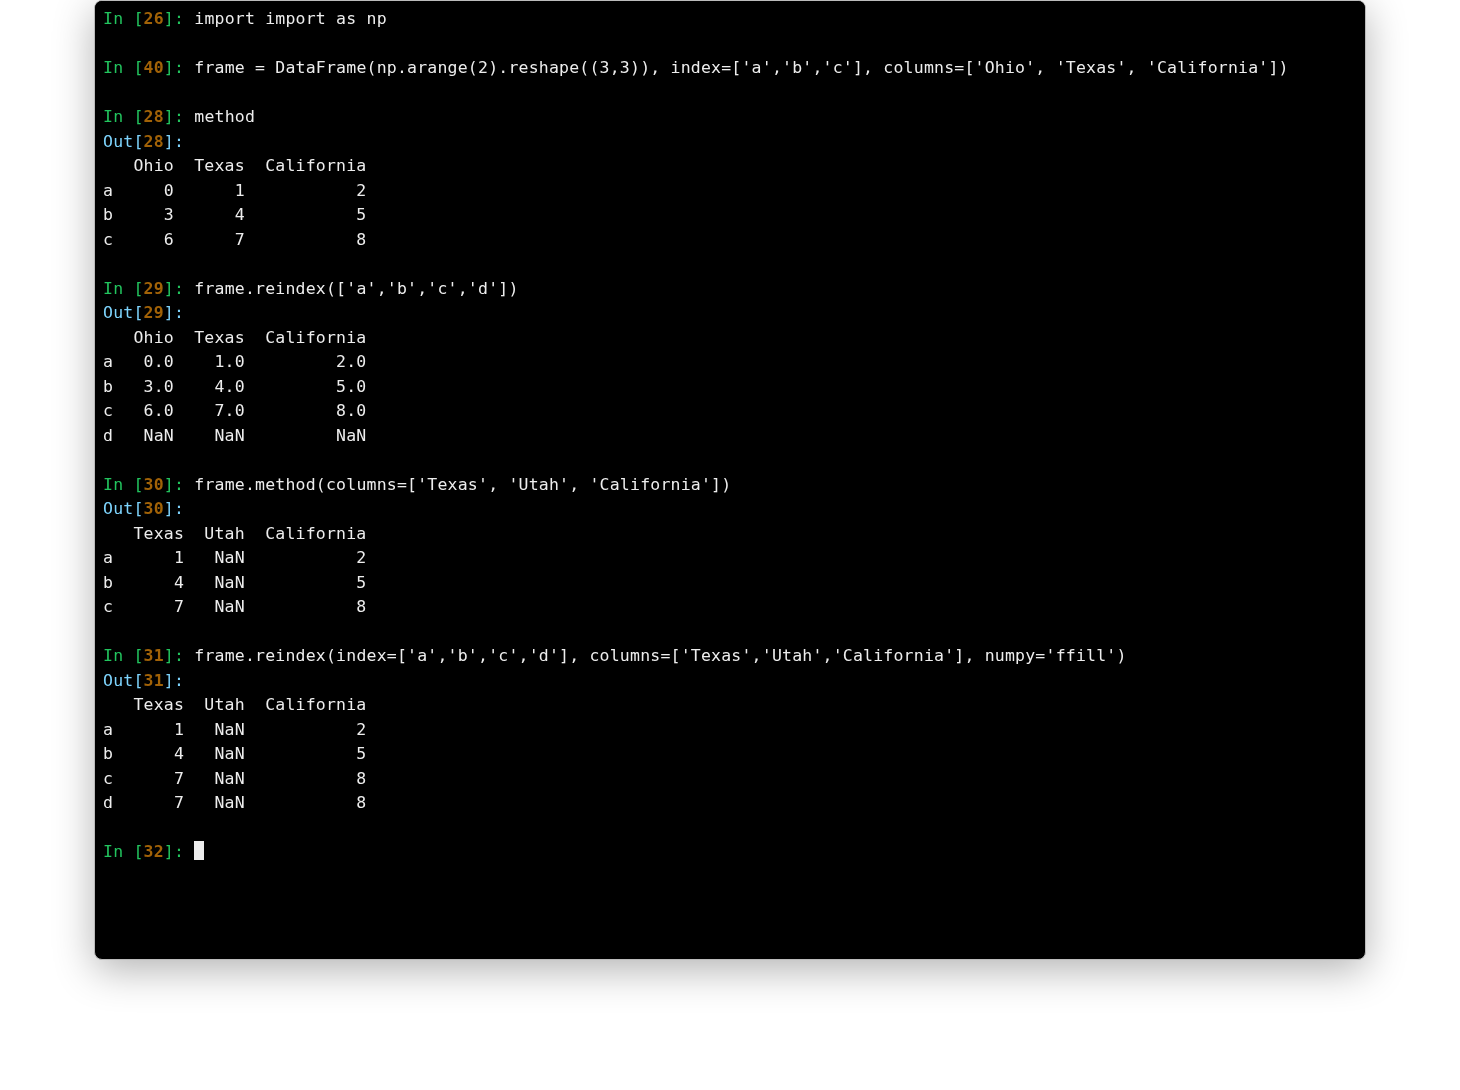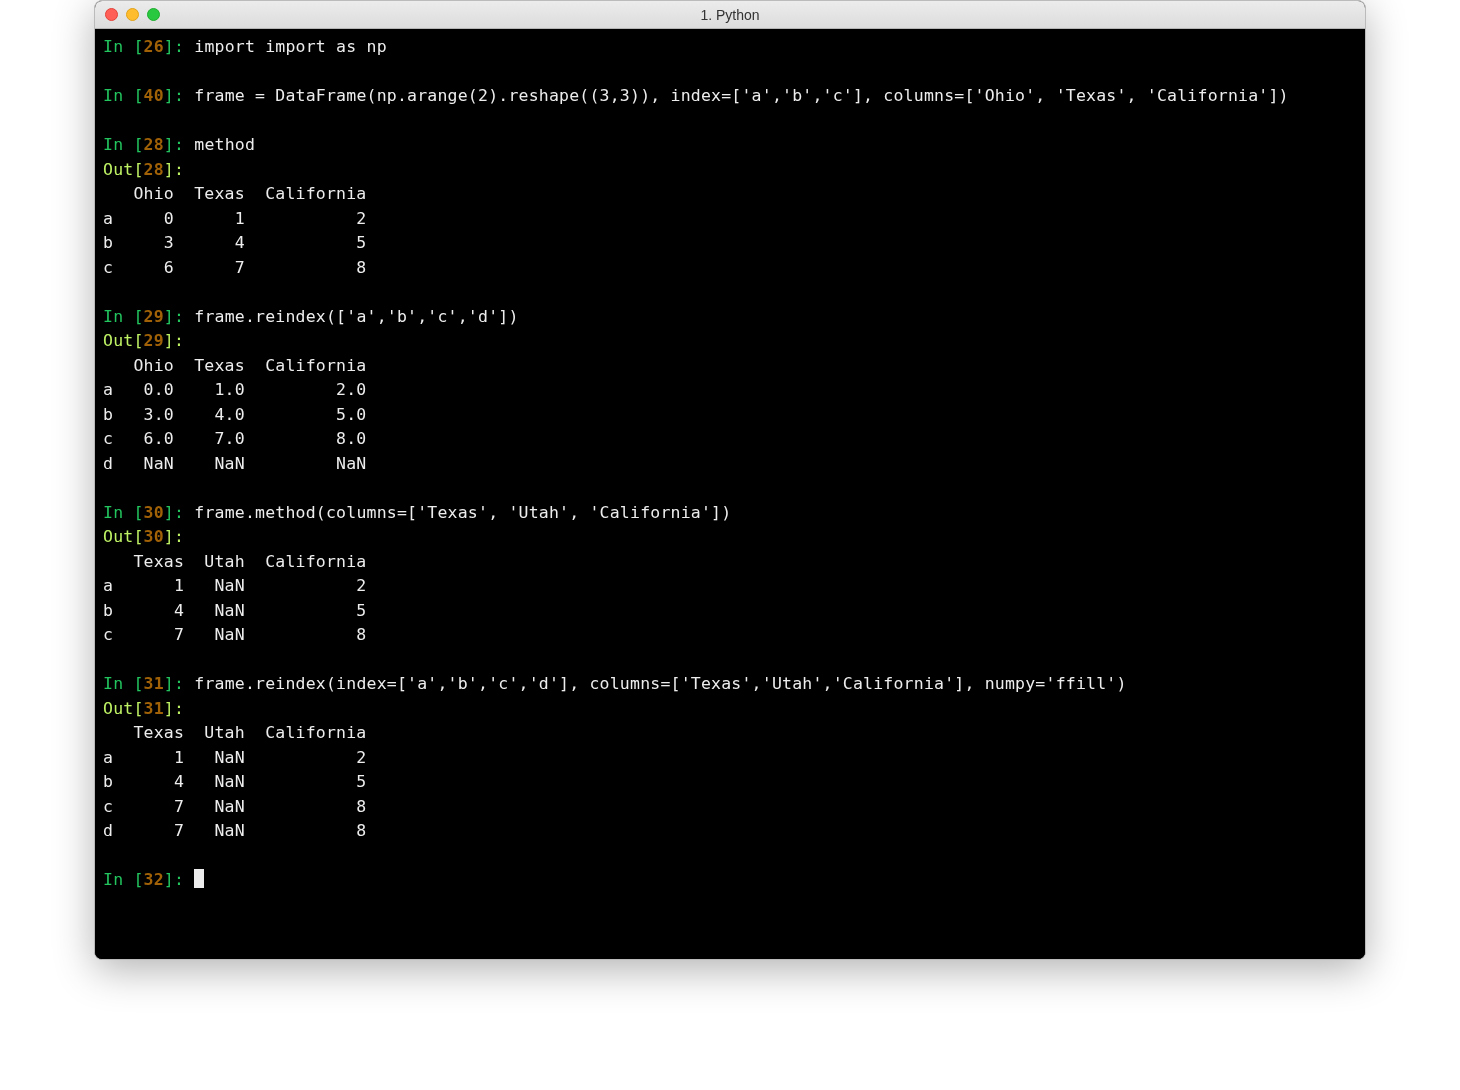--- a/index.html
+++ b/index.html
@@ -54,42 +54,34 @@
     color: #ededed;
     font-family: "Menlo", "Monaco", "Consolas", monospace;
     font-size: 16.5px;
     line-height: 24.5px;
     padding: 6px 8px;
     height: calc(100% - 28px);
     white-space: pre;
     letter-spacing: 0.2px;
   }
   .in-label { color: #22c55e; }
-  .out-label { color: #bef264; }
+  .out-label { color: #7dd3fc; }
   .num { color: #a16207; font-weight: 600; }
   .cursor {
     display: inline-block;
     width: 10px;
     height: 19px;
     background: #ededed;
     vertical-align: -3px;
   }
 </style>
 </head>
 <body>
 
 <div class="window">
-  <div class="titlebar">
-    <div class="traffic-lights">
-      <div class="traffic-light tl-red"></div>
-      <div class="traffic-light tl-yellow"></div>
-      <div class="traffic-light tl-green"></div>
-    </div>
-    <div class="title">1. Python</div>
-  </div>
   <div class="terminal" id="term"><span class="in-label">In [</span><span class="num">26</span><span class="in-label">]:</span> <span>import import as np</span>
 
 <span class="in-label">In [</span><span class="num">40</span><span class="in-label">]:</span> <span>frame = DataFrame(np.arange(2).reshape((3,3)), index=['a','b','c'], columns=['Ohio', 'Texas', 'California'])</span>
 
 <span class="in-label">In [</span><span class="num">28</span><span class="in-label">]:</span> <span>method</span>
 <span class="out-label">Out[</span><span class="num">28</span><span class="out-label">]:</span>
 <span>   Ohio  Texas  California
 a     0      1           2
 b     3      4           5
 c     6      7           8</span>

